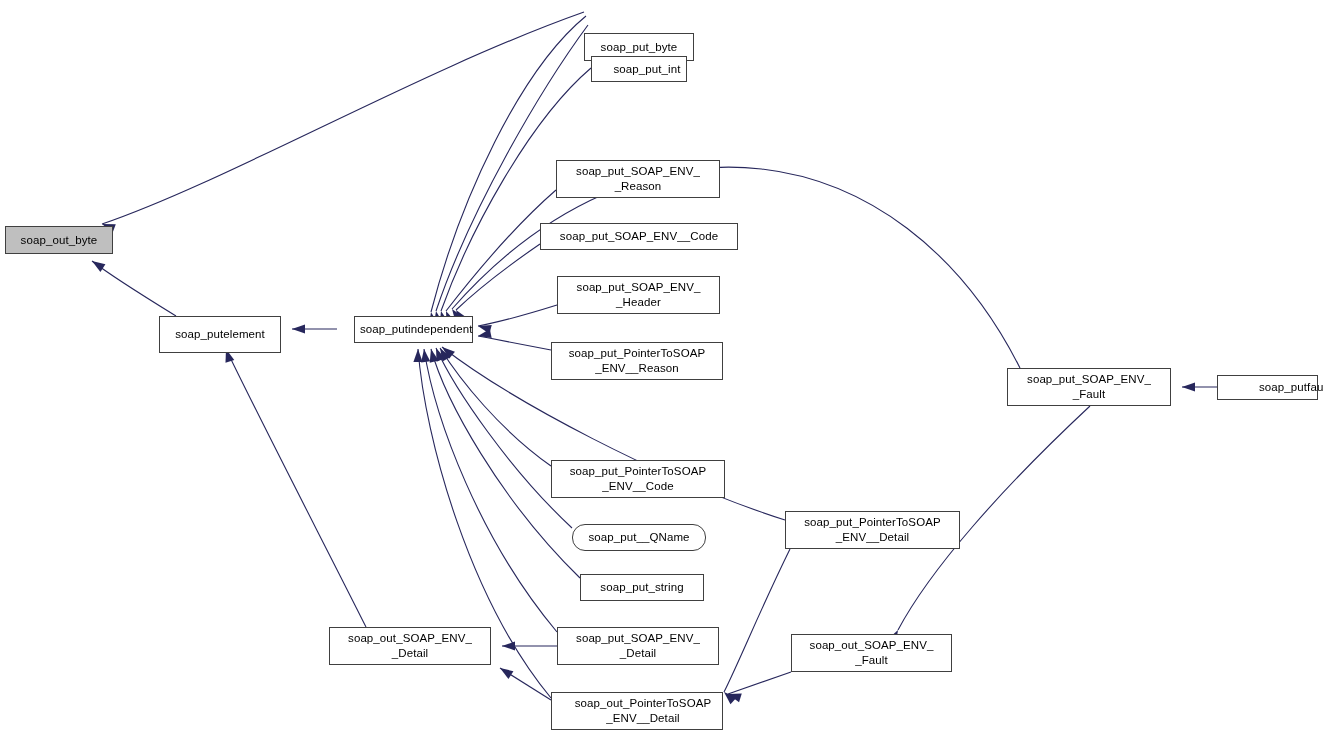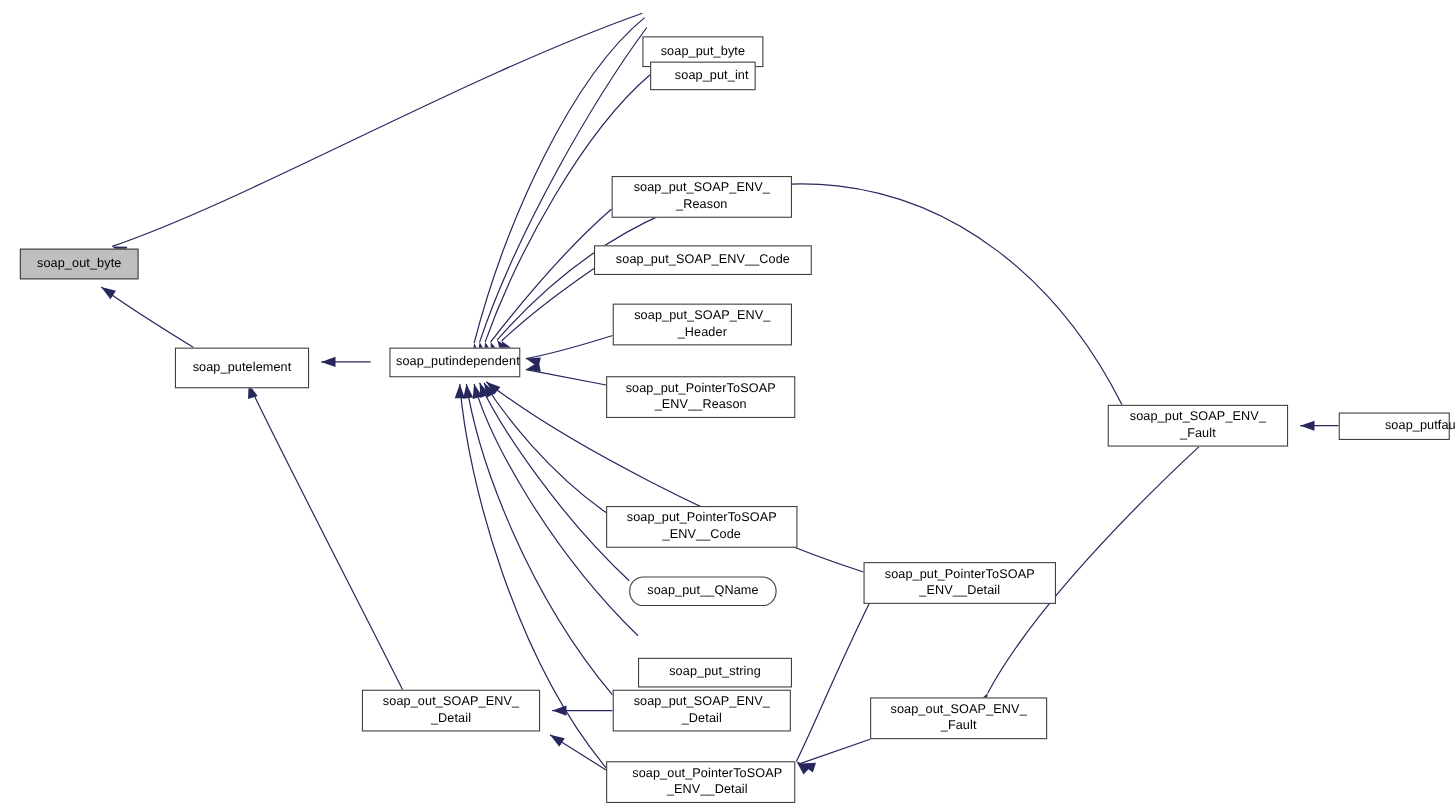--- a/index.html
+++ b/index.html
@@ -96,36 +96,36 @@
       <polygon points="500,668 513.4228050999372,671.1604277003433 508.4478352598531,678.8992696738077" fill="#27275c"></polygon>
       <path d="M790,549 C760,610 740,660 724,692" fill="none" stroke="#27275c" stroke-width="1.1"></path>
       <polygon points="724,692 736.6913371137894,697.3935111258021 730.4746705314299,704.175329215649" fill="#27275c"></polygon>
       <path d="M791,672 L728,694" fill="none" stroke="#27275c" stroke-width="1.1"></path>
       <polygon points="728,694 741.7803046828807,693.4869670118062 739.03617474603,702.2681828097284" fill="#27275c"></polygon>
       <path d="M1090,406 C1000,490 930,570 898,630" fill="none" stroke="#27275c" stroke-width="1.1"></path>
       <polygon points="898,630 895.9411764705882,643.635294117647 887.8235294117648,639.3058823529412" fill="#27275c"></polygon>
       <path d="M1217,387 L1182,387" fill="none" stroke="#27275c" stroke-width="1.1"></path>
       <polygon points="1182,387 1195,382.4 1195,391.6" fill="#27275c"></polygon>
     </svg>
-<div class="node highlight" style="left: 18px; top: 226px; width: 108px; height: 28px;"><span class="label">soap_out_byte</span></div>
+<div class="node highlight" style="left: 5px; top: 226px; width: 108px; height: 28px;"><span class="label">soap_out_byte</span></div>
     <div class="node" style="left: 159px; top: 316px; width: 122px; height: 37px;"><span class="label">soap_putelement</span></div>
     <div class="node" style="left: 354px; top: 316px; width: 119px; height: 27px;"><span class="label">soap_putindependent</span></div>
     <div class="node" style="left: 584px; top: 5px; width: 110px; height: 28px; margin-top: 28px;"><span class="label">soap_put_byte</span></div>
     <div class="node" style="left: 591px; top: 56px; width: 96px; height: 26px; padding-left: 16px;"><span class="label">soap_put_int</span></div>
     <div class="node" style="left: 556px; top: 160px; width: 164px; height: 38px;"><span class="label">soap_put_SOAP_ENV_
 _Reason</span></div>
     <div class="node" style="left: 540px; top: 223px; width: 198px; height: 27px;"><span class="label">soap_put_SOAP_ENV__Code</span></div>
     <div class="node" style="left: 557px; top: 276px; width: 163px; height: 38px;"><span class="label">soap_put_SOAP_ENV_
 _Header</span></div>
     <div class="node" style="left: 551px; top: 342px; width: 172px; height: 38px;"><span class="label">soap_put_PointerToSOAP
 _ENV__Reason</span></div>
     <div class="node" style="left: 551px; top: 460px; width: 174px; height: 38px;"><span class="label">soap_put_PointerToSOAP
 _ENV__Code</span></div>
     <div class="node" style="left: 572px; top: 524px; width: 134px; height: 27px; border-radius: 13px;"><span class="label">soap_put__QName</span></div>
-    <div class="node" style="left: 580px; top: 574px; width: 140px; height: 27px; margin-top: 24px;"><span class="label">soap_put_string</span></div>
+    <div class="node" style="left: 580px; top: 574px; width: 124px; height: 27px;"><span class="label">soap_put_string</span></div>
     <div class="node" style="left: 557px; top: 627px; width: 162px; height: 38px;"><span class="label">soap_put_SOAP_ENV_
 _Detail</span></div>
     <div class="node" style="left: 329px; top: 627px; width: 162px; height: 38px;"><span class="label">soap_out_SOAP_ENV_
 _Detail</span></div>
     <div class="node" style="left: 551px; top: 692px; width: 172px; height: 38px; padding-left: 12px;"><span class="label">soap_out_PointerToSOAP
 _ENV__Detail</span></div>
     <div class="node" style="left: 785px; top: 511px; width: 175px; height: 38px;"><span class="label">soap_put_PointerToSOAP
 _ENV__Detail</span></div>
     <div class="node" style="left: 791px; top: 634px; width: 161px; height: 38px;"><span class="label">soap_out_SOAP_ENV_
 _Fault</span></div>

